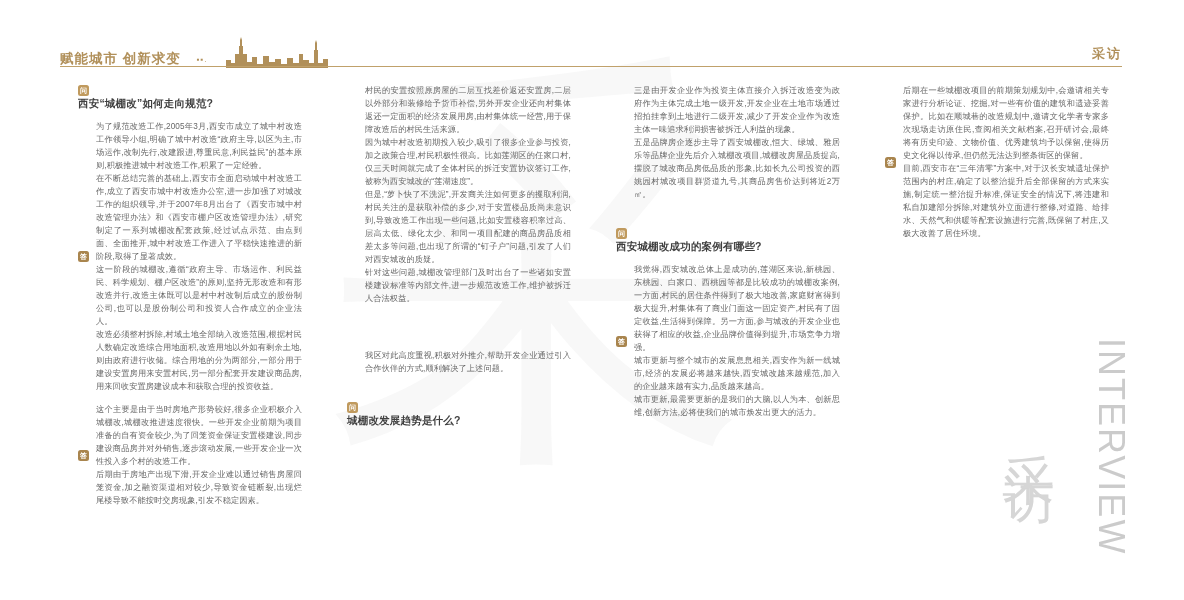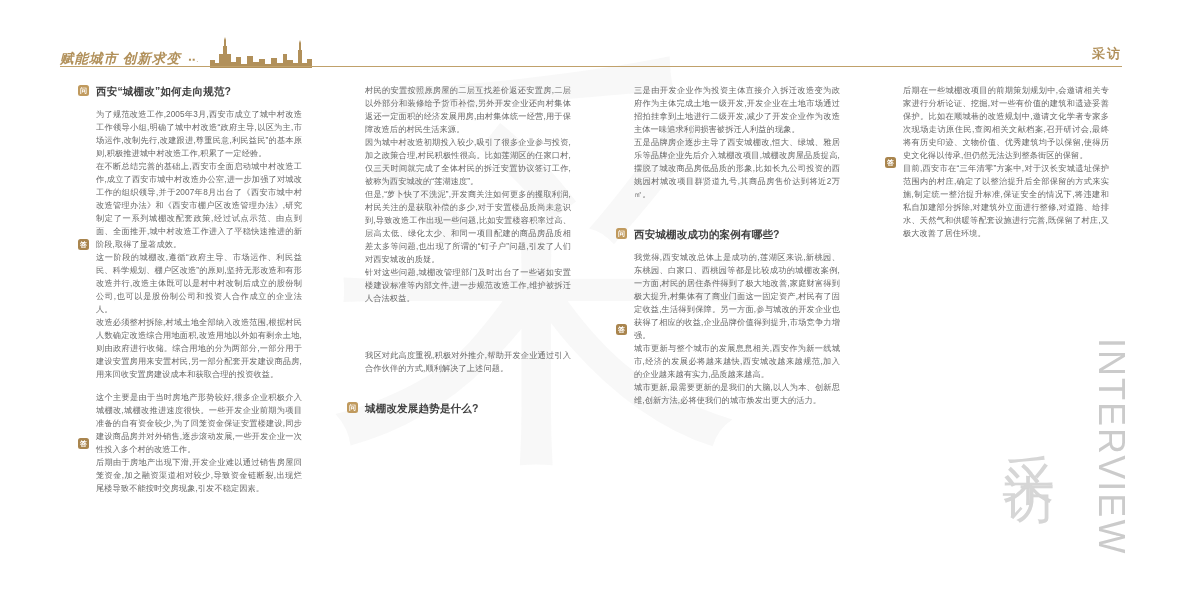--- a/index.html
+++ b/index.html
@@ -5,23 +5,22 @@
   html,body{margin:0;padding:0;background:#ffffff;}
   body{
     width:1184px;height:600px;overflow:hidden;
     font-family:"Liberation Sans","DejaVu Sans",sans-serif;
     -webkit-font-smoothing:antialiased;
   }
   .page{position:relative;width:1184px;height:600px;background:#fff;overflow:hidden;}
 
   
   .brand-row{
-    position:absolute;left:60px;top:34px;display:flex;align-items:flex-end;gap:8px;
+    position:absolute;left:60px;top:34px;display:flex;align-items:flex-end;gap:16px;
     color:#b1905a;
-    font-style:italic;
   }
   .brand-text{font-size:13.5px;font-weight:bold;letter-spacing:1px;line-height:15px;color:#b1905a;}
   .brand-dots{font-size:8px;letter-spacing:1px;line-height:12px;color:#b1905a;}
   .skyline{display:block;margin-bottom:-2px;}
   .header-rule{position:absolute;left:60px;right:62px;top:66px;border-top:1.5px solid #c0a16b;}
   .section-label{
     position:absolute;right:62px;top:45px;font-size:13px;font-weight:bold;
     color:#b1905a;letter-spacing:2px;
   }
 
@@ -46,21 +45,21 @@
   }
 
   
   .columns{
     position:absolute;left:78px;top:84px;display:flex;gap:45px;
     width:1046px;height:505px;overflow:hidden;z-index:2;
   }
   .col{width:224px;flex:0 0 224px;}
   .col > :first-child{margin-top:0;}
 
-  .q-row{display:flex;align-items:flex-start;margin:26px 0 9px 0;}
+  .q-row{display:flex;align-items:flex-start;margin:26px 0 9px 0;flex-direction:column;}
   .a-row{display:flex;align-items:center;margin:0 0 10px 0;}
   .cont-row{margin:0 0 10px 0;}
   .cont-row .paras{padding-left:18px;}
   .gap{height:34px;}
 
   .icon{
     flex:0 0 11px;width:11px;height:11px;border-radius:2.5px;
     color:#fff;font-size:7px;line-height:11px;text-align:center;
     margin-right:7px;margin-top:1px;font-weight:bold;
   }

